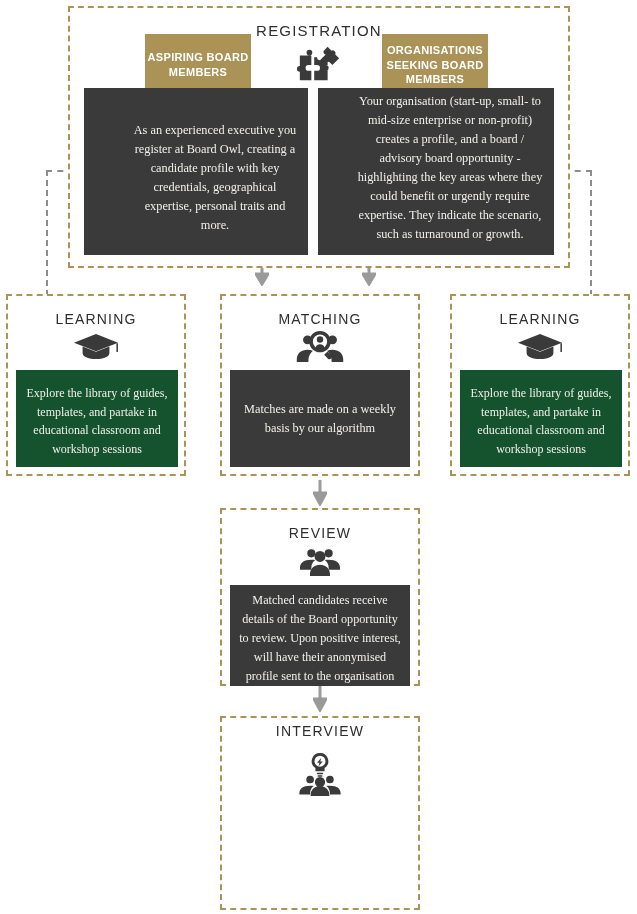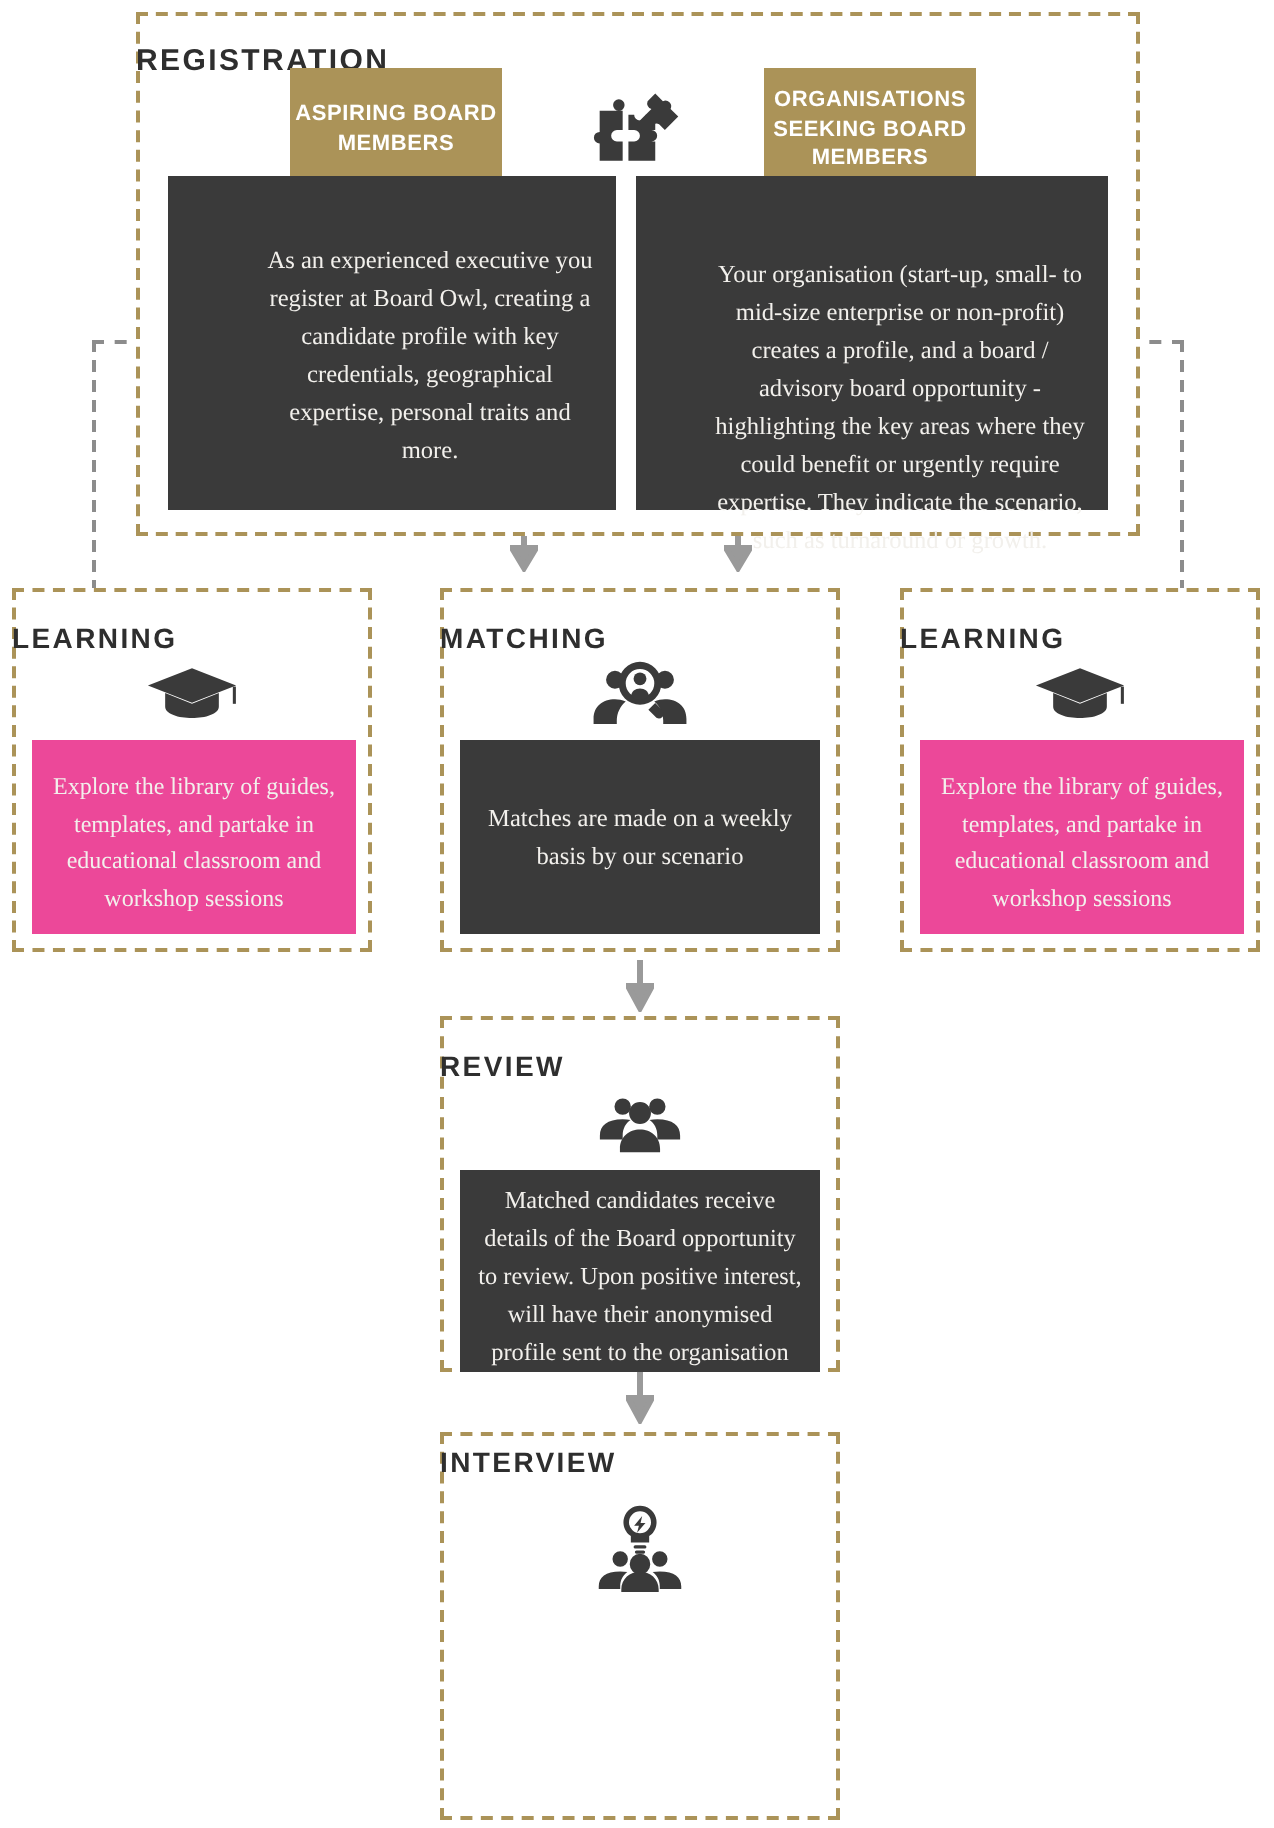--- a/index.html
+++ b/index.html
@@ -33,34 +33,35 @@
   }
   .gray-dash-h {
     position: absolute;
     border-top: 2px dashed #8c8c8c;
     box-sizing: border-box;
   }
 
   .card-title {
     position: absolute;
     width: 100%;
-    font-weight: bold;
+    text-align: center;
+    font-weight: normal;
     color: #2e2e2e;
     letter-spacing: 1.2px;
   }
 
   .body-text {
     font-family: "Liberation Serif", serif;
     color: #f2f0ec;
     text-align: center;
     line-height: 1.55;
   }
 
   .panel-dark { background: #3a3a3a; position: absolute; }
-  .panel-gold { background: #ec4899; position: absolute; }
+  .panel-gold { background: #14532d; position: absolute; }
 
   .tag-box {
     position: absolute;
     background: #ab9358;
     color: #ffffff;
     font-weight: bold;
     text-align: center;
     display: flex;
     align-items: center;
     justify-content: center;
@@ -125,21 +126,21 @@
 
   <div class="tag-box" style="left:382px; top:34px; width:106px; height:62px;">ORGANISATIONS SEEKING BOARD MEMBERS</div>
 
   <div class="tag-box" style="left:145px; top:34px; width:106px; height:62px;">ASPIRING BOARD MEMBERS</div>
 
   <div class="panel-dark" style="left:84px; top:88px; width:224px; height:167px;">
     <div class="body-text" style="padding:33px 10px 0 10px; font-size:12.3px;margin-left:38px;">As an experienced executive you register at Board Owl, creating a candidate profile with key credentials, geographical expertise, personal traits and more.</div>
   </div>
 
   <div class="panel-dark" style="left:318px; top:88px; width:236px; height:167px;">
-    <div class="body-text" style="padding:40px 10px 0 10px; font-size:12.3px;margin-left:28px;">Your organisation (start-up, small- to mid-size enterprise or non-profit) creates a profile, and a board / advisory board opportunity - highlighting the key areas where they could benefit or urgently require expertise. They indicate the scenario, such as turnaround or growth.</div>
+    <div class="body-text" style="padding:4px 10px 0 10px; font-size:12.3px;margin-left:28px;">Your organisation (start-up, small- to mid-size enterprise or non-profit) creates a profile, and a board / advisory board opportunity - highlighting the key areas where they could benefit or urgently require expertise. They indicate the scenario, such as turnaround or growth.</div>
   </div>
 
   <div class="gold-dash" style="left:6px; top:294px; width:180px; height:182px; background:#ffffff;"></div>
   <div class="card-title" style="left:6px; top:311px; width:180px; font-size:14px;">LEARNING</div>
   <div class="icon-wrap" style="left:70px; top:330px; width:52px; height:34px;">
     <svg viewBox="0 0 48 32" width="46" height="31" fill="#3a3a3a">
       <path d="M24 2 L47 11 L24 20 L1 11 Z"></path>
       <path d="M10 15 v7 c0 4 7 6 14 6 s14-2 14-6 v-7 l-14 5.5 z"></path>
       <path d="M45.3 11.6 v9 h1.6 v-9 z"></path>
     </svg>
@@ -154,21 +155,21 @@
     <svg viewBox="0 0 56 40" width="50" height="36" fill="#3a3a3a">
       <path d="M9 12 a5 5 0 1 1 10 0 a5 5 0 0 1-10 0 z M2 34 c0-7 5-11 12-11 c2 0 4 .4 6 1.2 c-3 2.6-5 6.4-5 10.6 v2 H2 z"></path>
       <path d="M47 12 a5 5 0 1 0-10 0 a5 5 0 0 0 10 0 z M54 34 c0-7-5-11-12-11 c-2 0-4 .4-6 1.2 c3 2.6 5 6.4 5 10.6 v2 h13 z"></path>
       <path d="M28 2 a12 12 0 1 0 0 24 a12 12 0 0 0 0-24 z m0 4 a8 8 0 1 1 0 16 a8 8 0 0 1 0-16 z"></path>
       <circle cx="28" cy="11.5" r="3.6"></circle>
       <path d="M23 21.5 c0-3 2.4-4.6 5-4.6 s5 1.6 5 4.6 a8 8 0 0 1-10 0 z"></path>
       <path d="M36.5 25 l4.5 4.5 a2.8 2.8 0 0 1-3.8 3.8 L32.7 28.8 z"></path>
     </svg>
   </div>
   <div class="panel-dark" style="left:230px; top:370px; width:180px; height:97px;">
-    <div class="body-text" style="padding:30px 12px 0 12px; font-size:12.3px;">Matches are made on a weekly basis by our scenario</div>
+    <div class="body-text" style="padding:30px 12px 0 12px; font-size:12.3px;">Matches are made on a weekly basis by our algorithm</div>
   </div>
 
   <div class="gold-dash" style="left:450px; top:294px; width:180px; height:182px; background:#ffffff;"></div>
   <div class="card-title" style="left:450px; top:311px; width:180px; font-size:14px;">LEARNING</div>
   <div class="icon-wrap" style="left:514px; top:330px; width:52px; height:34px;">
     <svg viewBox="0 0 48 32" width="46" height="31" fill="#3a3a3a">
       <path d="M24 2 L47 11 L24 20 L1 11 Z"></path>
       <path d="M10 15 v7 c0 4 7 6 14 6 s14-2 14-6 v-7 l-14 5.5 z"></path>
       <path d="M45.3 11.6 v9 h1.6 v-9 z"></path>
     </svg>

